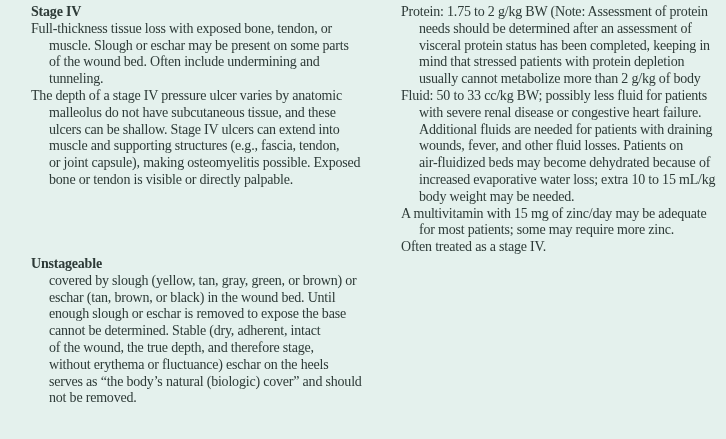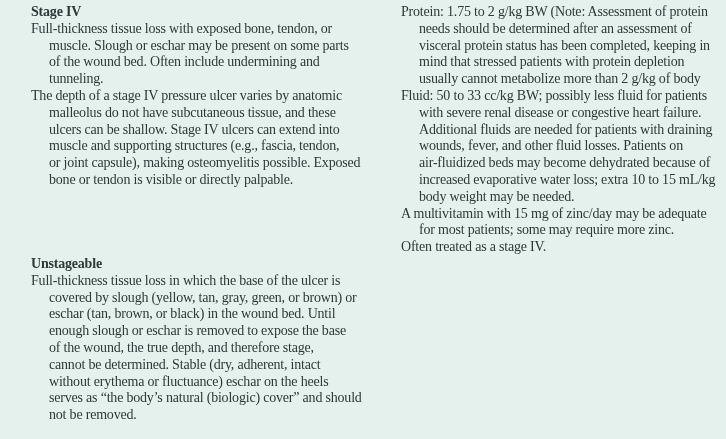--- a/index.html
+++ b/index.html
@@ -60,26 +60,25 @@
         <div class="line line-first">The depth of a stage IV pressure ulcer varies by anatomic</div>
         <div class="line">malleolus do not have subcutaneous tissue, and these</div>
         <div class="line">ulcers can be shallow. Stage IV ulcers can extend into</div>
         <div class="line">muscle and supporting structures (e.g., fascia, tendon,</div>
         <div class="line">or joint capsule), making osteomyelitis possible. Exposed</div>
         <div class="line">bone or tendon is visible or directly palpable.</div>
       </div>
       <div class="section-gap" style="height: 67.2px;"></div>
       <div class="heading">Unstageable</div>
       <div class="para">
-        <div class="line line-first">Full-thickness tissue loss in which the base of the ulcer is</div>
         <div class="line">covered by slough (yellow, tan, gray, green, or brown) or</div>
         <div class="line">eschar (tan, brown, or black) in the wound bed. Until</div>
         <div class="line">enough slough or eschar is removed to expose the base</div>
+        <div class="line">cannot be determined. Stable (dry, adherent, intact</div>
         <div class="line">of the wound, the true depth, and therefore stage,</div>
-        <div class="line">cannot be determined. Stable (dry, adherent, intact</div>
         <div class="line">without erythema or fluctuance) eschar on the heels</div>
         <div class="line">serves as “the body’s natural (biologic) cover” and should</div>
         <div class="line">not be removed.</div>
       </div>
     </div>
   <div class="col col-right">
       <div class="para">
         <div class="line line-first">Protein: 1.75 to 2 g/kg BW (Note: Assessment of protein</div>
         <div class="line">needs should be determined after an assessment of</div>
         <div class="line">visceral protein status has been completed, keeping in</div>

